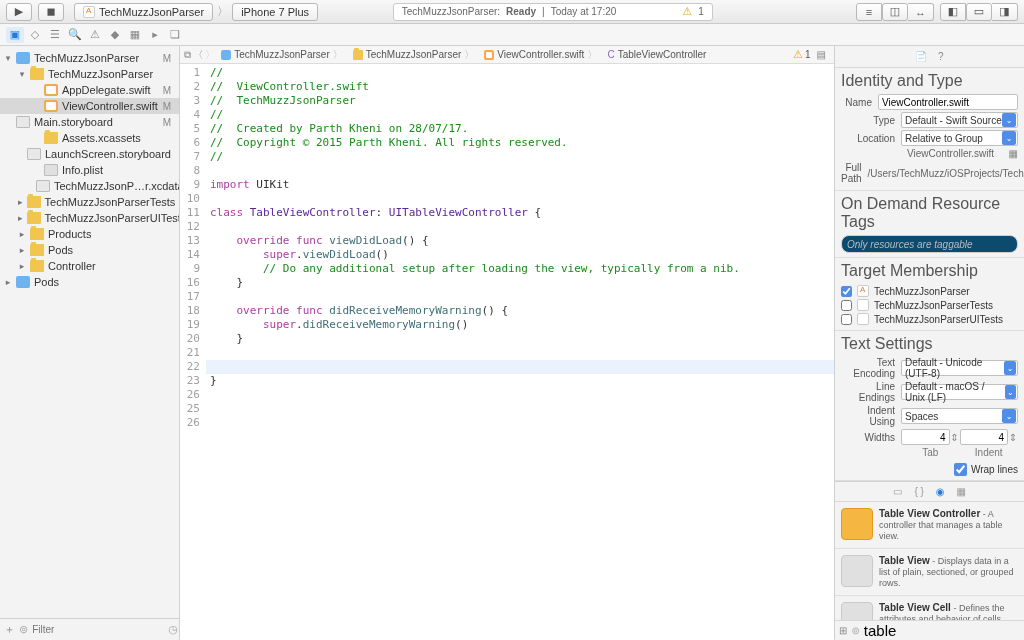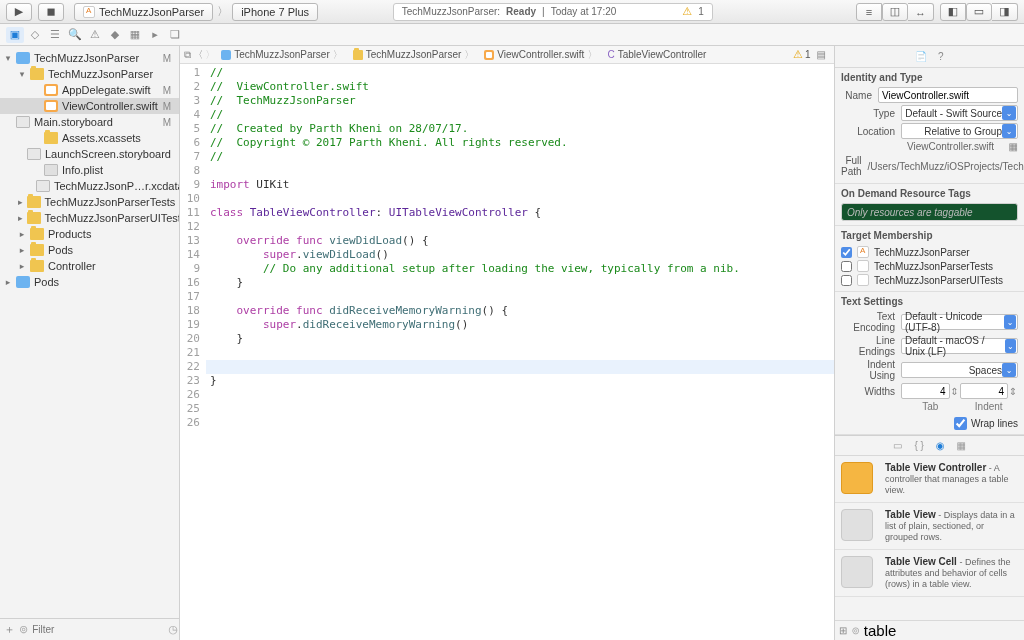--- a/index.html
+++ b/index.html
@@ -103,43 +103,43 @@
 .fn { color:#3f6e75; }
 .line-hl { background:#e9f2fd; }
 .inspector {
   width: 190px; background:#f3f3f3; border-left:1px solid #d0d0d0;
   display:flex; flex-direction:column; font-size:10px;
 }
 .insp-tabs { height:22px; border-bottom:1px solid #d8d8d8; display:flex; align-items:center; justify-content:center; gap:10px; }
 .insp-tabs span { color:#888; }
 .insp-tabs span.active { color:#1e7dd8; }
 .insp-section { padding:4px 6px; border-bottom:1px solid #dedede; }
-.insp-title { font-weight:700; color:#555; margin-bottom:4px; font-size:10px; }
+.insp-title { font-weight:400; color:#555; margin-bottom:4px; font-size:16px; }
 .insp-row { display:flex; align-items:center; margin:2px 0; }
 .insp-row .lbl { width:60px; text-align:right; padding-right:6px; color:#555; }
 .insp-row input[type=text], .insp-row .sel {
   flex:1; height:16px; border:1px solid #c0c0c0; border-radius:2px; background:#fff; font-size:10px; padding:0 3px;
 }
-.sel { display:flex; align-items:center; justify-content:flex-end; }
+.sel { display:flex; align-items:center; justify-content:space-between; }
 .sel .arr { background:#4f8de8; color:#fff; width:14px; height:14px; border-radius:2px; display:flex; align-items:center; justify-content:center; font-size:8px; margin-right:-2px;}
 .path-text { color:#666; padding-left:66px; line-height:12px; }
-.tag-input { width:100%; height:18px; border:1px solid #d0d0d0; border-radius:3px; background:#14532d; color:#bbb; display:flex; align-items:center; padding:0 5px; font-style:italic;}
+.tag-input { width:100%; height:18px; border:1px solid #d0d0d0; border-radius:8px; background:#0c4a6e; color:#bbb; display:flex; align-items:center; padding:0 5px; font-style:italic;}
 .chk-row { display:flex; align-items:center; gap:5px; padding:1px 0; }
 .chk-row input { width:11px; height:11px; }
 .target-icn { width:12px; height:12px; border-radius:2px; flex-shrink:0; }
 .ti-app { background:#fff; border:1px solid #ccc; position:relative;}
 .ti-app::after{content:"A"; font-size:8px; color:#e67e22; position:absolute; left:2px; top:-1px;}
 .ti-test { background:#fff; border:1px solid #ccc; }
 .wrap-row { display:flex; justify-content:flex-end; gap:4px; align-items:center; padding-top:3px; }
 .library { flex:1; display:flex; flex-direction:column; border-top:1px solid #d0d0d0; min-height:0;}
 .lib-tabs { height:20px; display:flex; align-items:center; justify-content:center; gap:12px; border-bottom:1px solid #d8d8d8;}
 .lib-tabs span { color:#999; }
 .lib-tabs span.active { color:#1e7dd8; }
 .lib-items { flex:1; overflow:auto; }
-.lib-item { display:flex; padding:6px; gap:12px; border-bottom:1px solid #e0e0e0; }
+.lib-item { display:flex; padding:6px; gap:6px; border-bottom:1px solid #e0e0e0; }
 .lib-icon { width:32px; height:32px; border-radius:4px; flex-shrink:0; }
 .lib-icon.yellow { background:#f5b642; border:1px solid #e09a20; }
 .lib-icon.gray { background:#e0e0e0; border:1px solid #c9c9c9; }
 .lib-desc { font-size:9px; color:#666; line-height:11px; }
 .lib-desc b { color:#333; font-size:10px; }
 .lib-filter { height:20px; border-top:1px solid #d8d8d8; display:flex; align-items:center; padding:0 4px; gap:4px;}
 .lib-filter input { flex:1; border:none; background:transparent; font-size:15px; outline:none; }
 .blue-check { accent-color:#4f8de8; }
 </style>
 </head>
@@ -345,21 +345,21 @@
           <div>26</div>
           <div>25</div>
           <div>26</div>
         </div>
       <div class="code" id="code">
           <div><span class="cm">//</span></div>
           <div><span class="cm">//  ViewController.swift</span></div>
           <div><span class="cm">//  TechMuzzJsonParser</span></div>
           <div><span class="cm">//</span></div>
           <div><span class="cm">//  Created by Parth Kheni on 28/07/17.</span></div>
-          <div><span class="cm">//  Copyright © 2017 Parth Kheni. All rights reserved.</span></div>
+          <div><span class="cm">//  Copyright © 2015 Parth Kheni. All rights reserved.</span></div>
           <div><span class="cm">//</span></div>
           <div></div>
           <div><span class="kw">import</span> UIKit</div>
           <div></div>
           <div><span class="kw">class</span> <span class="cls">TableViewController</span>: <span class="cls">UITableViewController</span> {</div>
           <div></div>
           <div>    <span class="kw">override</span> <span class="kw">func</span> <span class="fn">viewDidLoad</span>() {</div>
           <div>        <span class="kw">super</span>.<span class="fn">viewDidLoad</span>()</div>
           <div>        <span class="cm">// Do any additional setup after loading the view, typically from a nib.</span></div>
           <div>    }</div>

